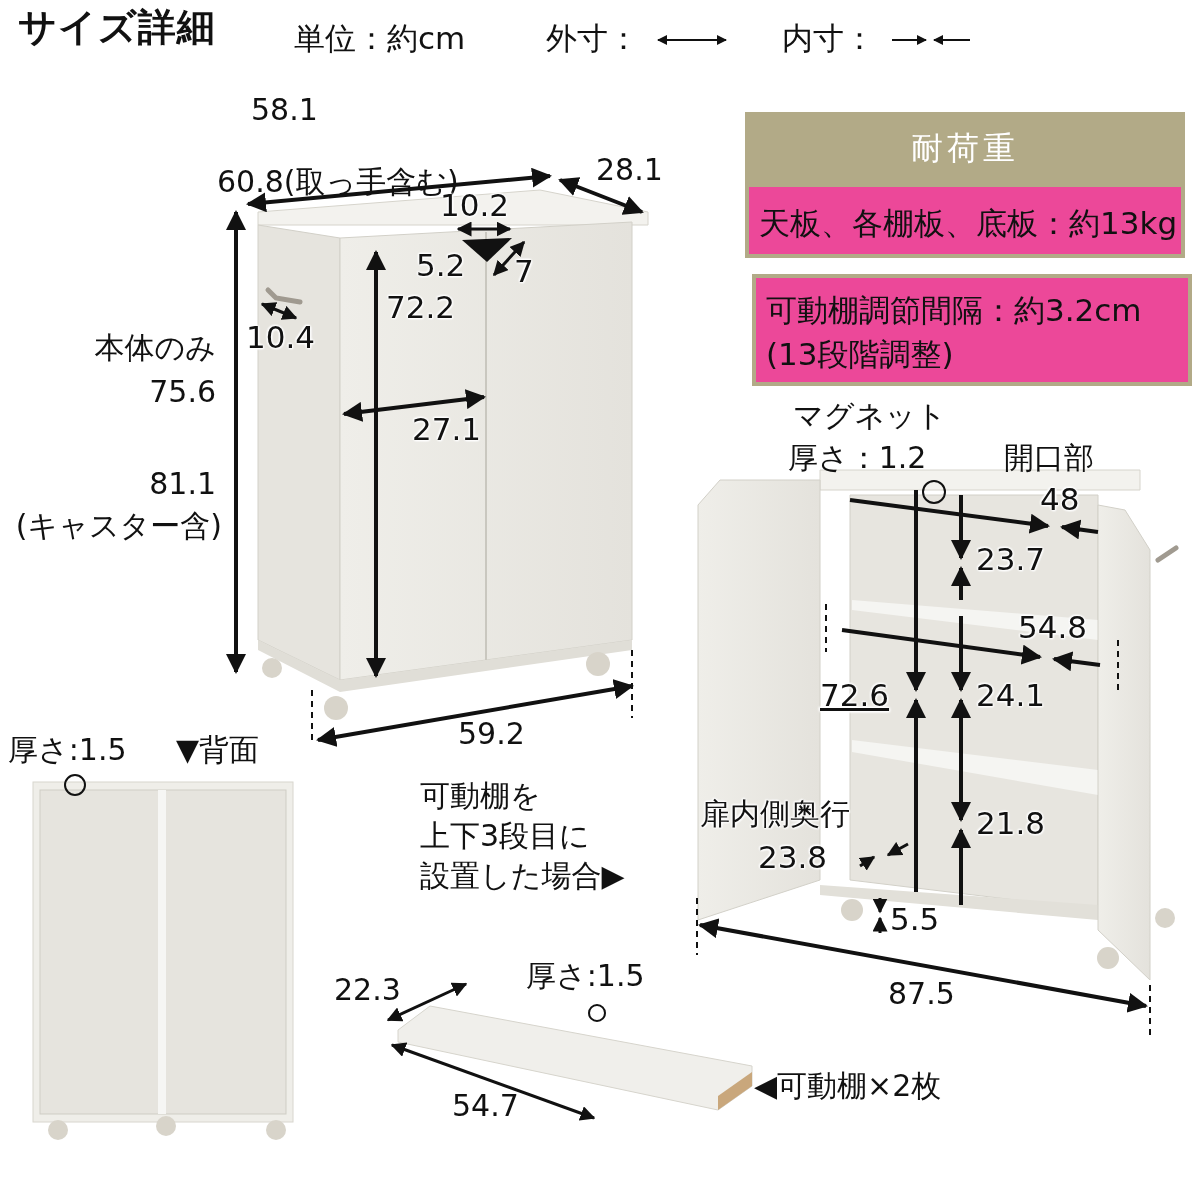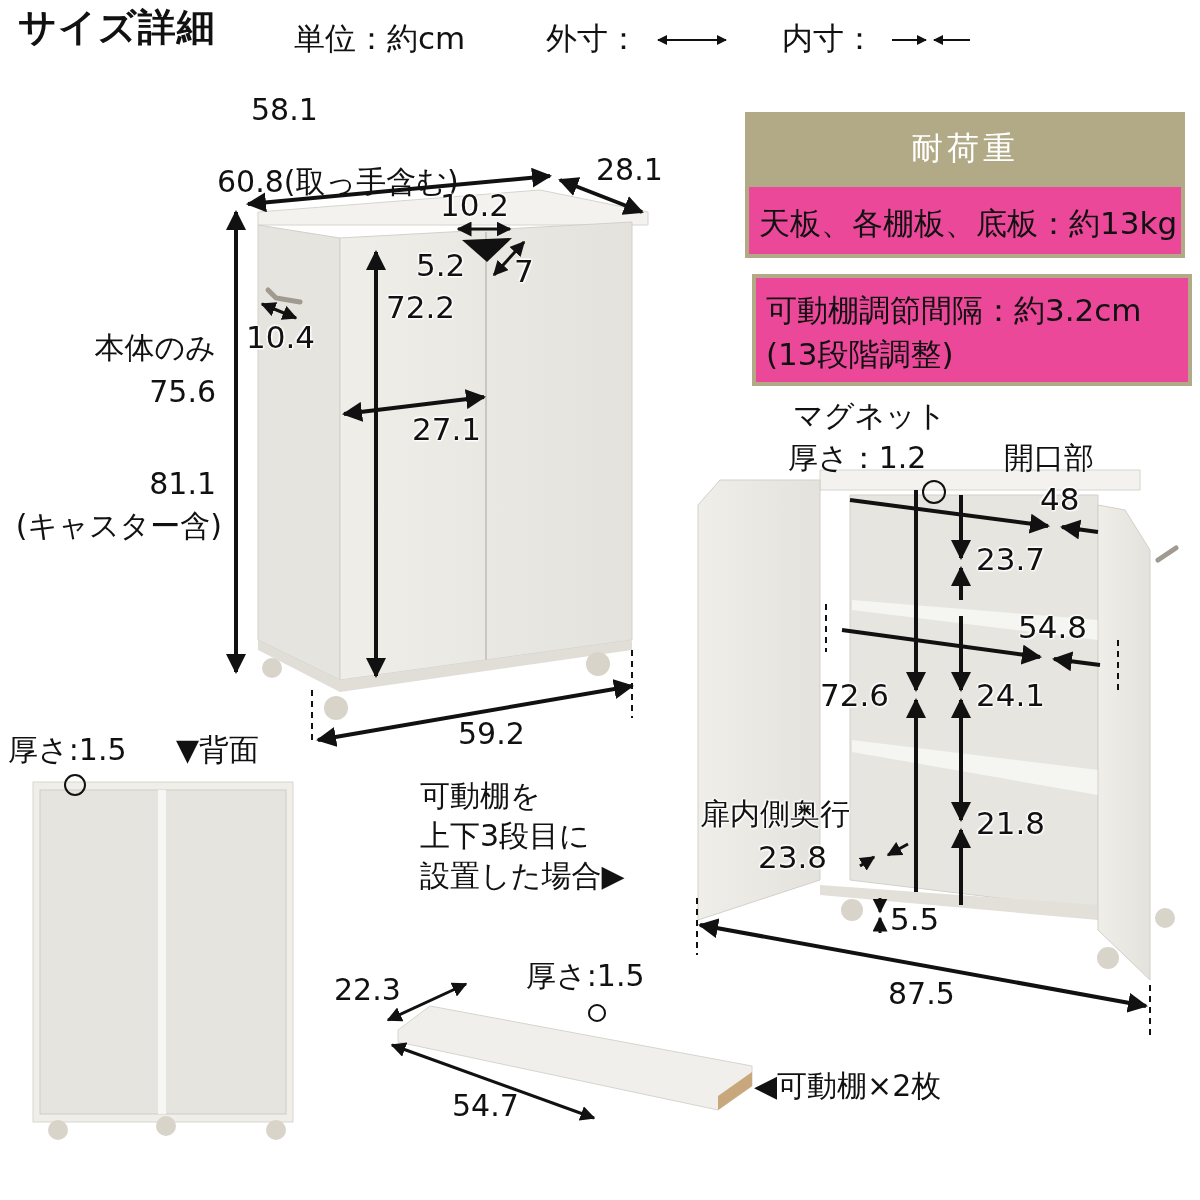--- a/index.html
+++ b/index.html
@@ -160,21 +160,21 @@
 
 <div class="abs dim-sm" style="left:8px; top:732px;">厚さ:1.5</div>
 <div class="abs dim-sm" style="left:176px; top:732px;">▼背面</div>
 
 <div class="abs dim-sm" style="left:780px; top:398px;margin-left:13px;">マグネット</div>
 <div class="abs dim-sm" style="left:788px; top:440px;">厚さ：1.2</div>
 <div class="abs dim-sm" style="left:1004px; top:440px;">開口部</div>
 <div class="abs dim halo" style="left:1040px; top:484px;">48</div>
 <div class="abs dim halo" style="left:976px; top:544px;">23.7</div>
 <div class="abs dim halo" style="left:1018px; top:612px;">54.8</div>
-<div class="abs dim halo" style="left:820px; top:680px;">72.6</div>
+<div class="abs dim halo" style="left:820px; top:680px;text-decoration:underline;">72.6</div>
 <div class="abs dim halo" style="left:976px; top:680px;">24.1</div>
 <div class="abs dim halo" style="left:976px; top:808px;">21.8</div>
 <div class="abs dim-sm halo" style="left:700px; top:796px;">扉内側奥行</div>
 <div class="abs dim halo" style="left:758px; top:842px;">23.8</div>
 <div class="abs dim halo" style="left:890px; top:904px;">5.5</div>
 <div class="abs dim-sm" style="left:888px; top:976px;">87.5</div>
 
 <div class="abs dim-sm" style="left:420px; top:778px;">可動棚を</div>
 <div class="abs dim-sm" style="left:420px; top:818px;">上下3段目に</div>
 <div class="abs dim-sm" style="left:420px; top:858px;">設置した場合▶</div>

